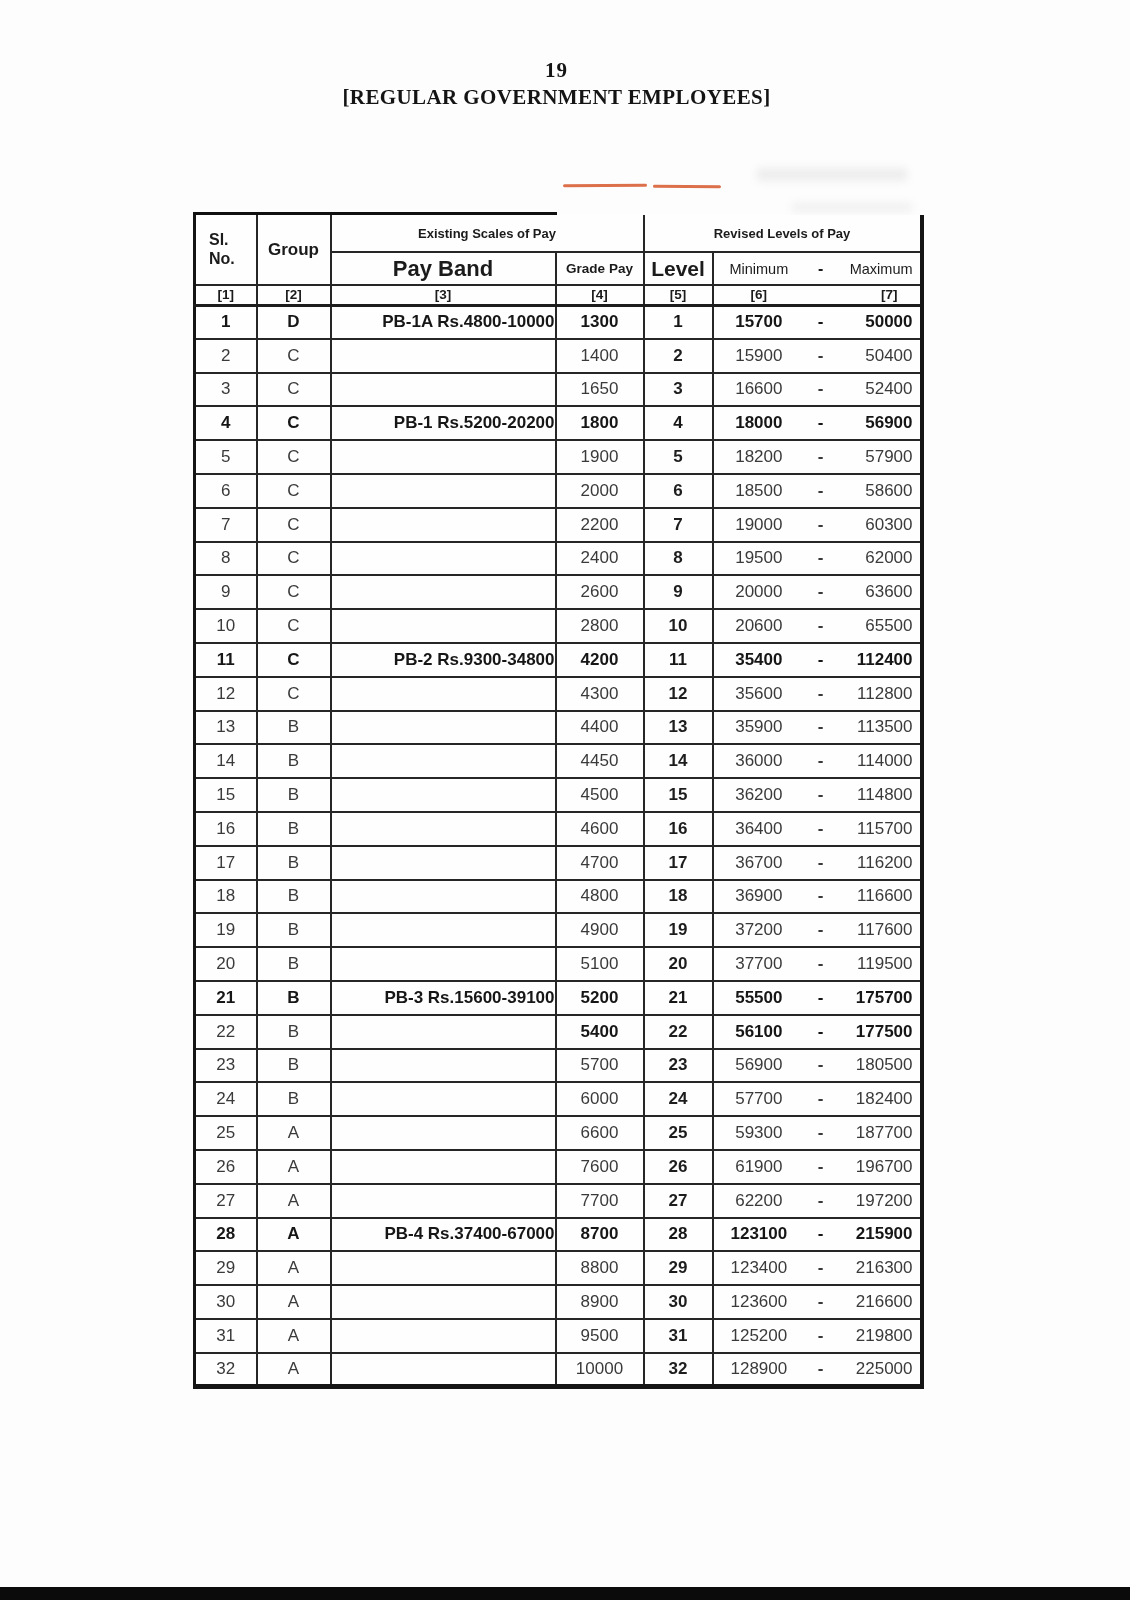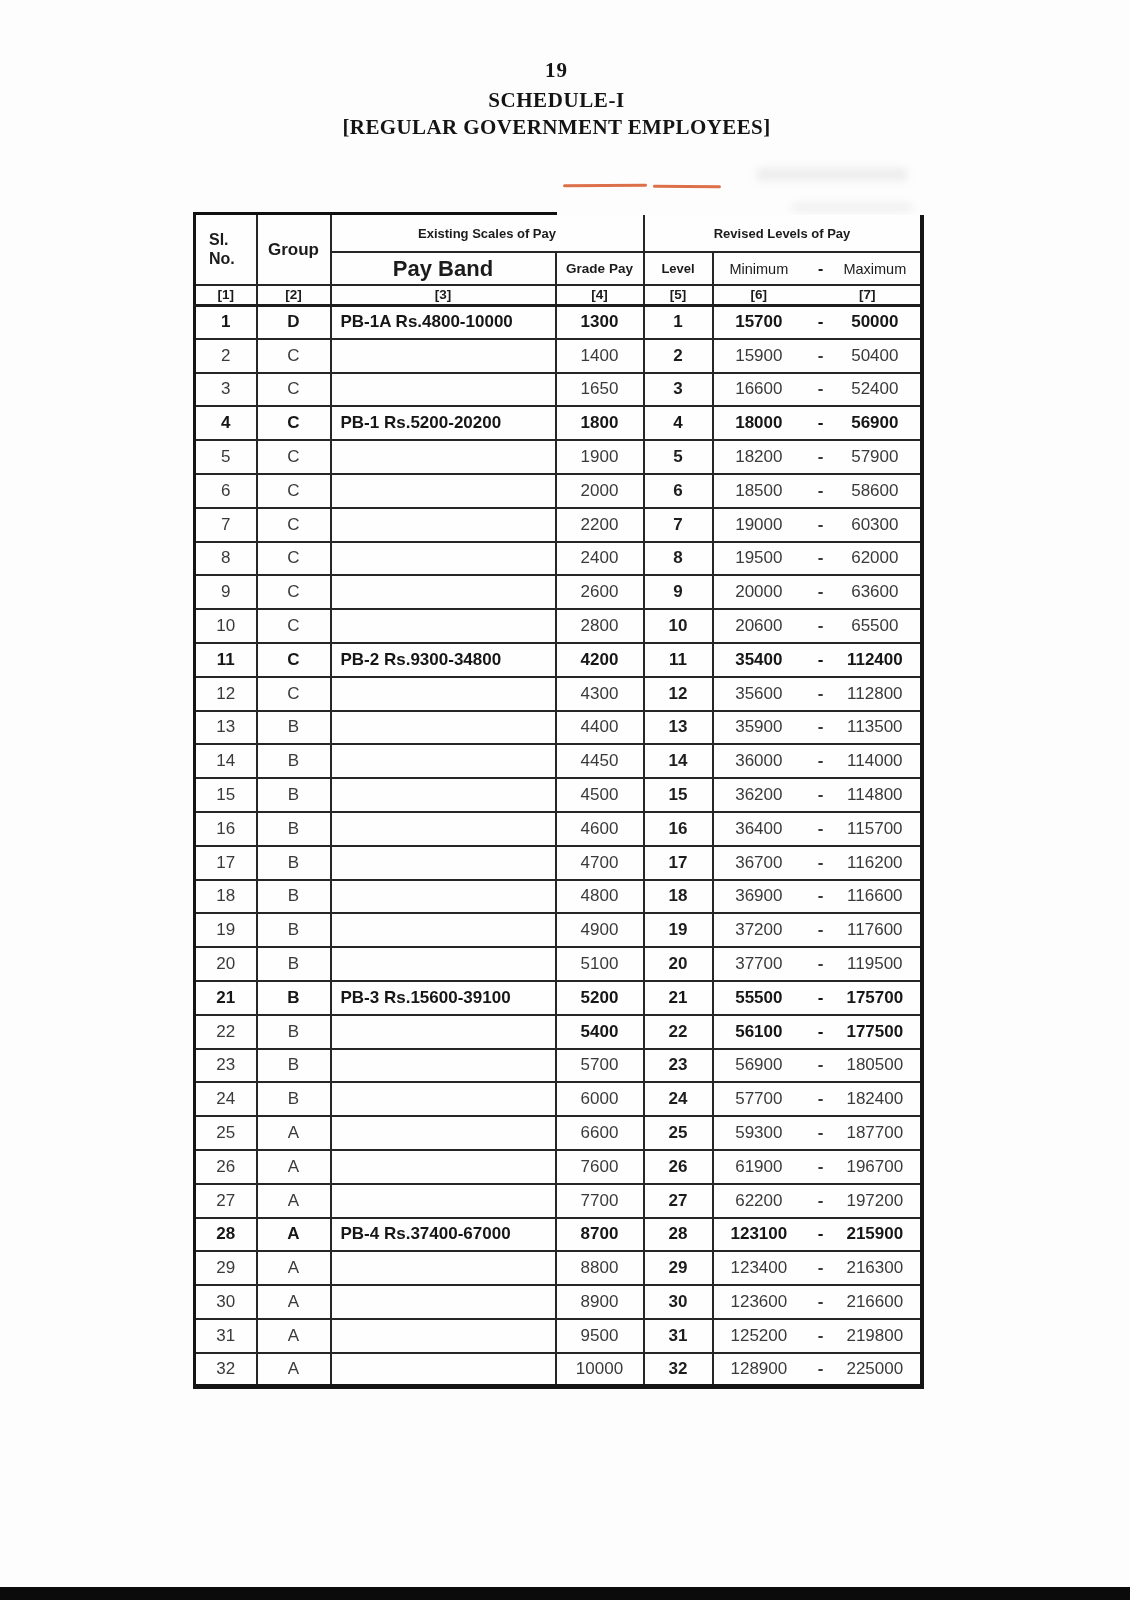--- a/index.html
+++ b/index.html
@@ -50,51 +50,50 @@
   tr.h-b{height:33px;}
   tr.h-c{height:20px;}
   tbody tr{height:33.8px;}
 
   th{font-weight:700;text-align:center;vertical-align:middle;}
   .hdr-sl{font-size:16px;text-align:left;padding-left:13px;line-height:1.15;}
   .hdr-group{font-size:17px;}
   .hdr-span{font-size:13px;}
   .hdr-band{font-size:22px;}
   .hdr-grade{font-size:13.5px;}
-  .hdr-level{font-size:13px;}
+  .hdr-level{font-size:21px;}
   .hdr-minmax .mm-min,.hdr-minmax .mm-max{font-size:14.5px;font-weight:400;}
   .num-row td{font-size:13.5px;font-weight:700;text-align:center;color:#1b1b1b;
     border-bottom:3px solid #1d1d1d;}
 
   tbody td{font-size:17px;text-align:center;vertical-align:middle;color:#3a3a3a;}
-  td.c-band{text-align:left;padding-left:9px;}
+  td.c-band{text-align:right;padding-left:2px;}
   td.c-level{font-weight:700;color:#1d1d1d;}
 
   
   .mm{display:flex;align-items:center;width:100%;height:100%;}
   .mm-min{flex:0 0 44%;text-align:center;}
   .mm-dash{flex:1 1 auto;text-align:center;font-weight:700;}
-  .mm-max{flex:0 0 40%;padding-right:7px;box-sizing:border-box;}
+  .mm-max{flex:0 0 40%;text-align:right;padding-right:7px;box-sizing:border-box;}
   .num-row .mm-max{padding-right:22px;}
 
   
   tr.band-row td{font-weight:700;color:#161616;}
   tr.values-bold td.c-grade,
   tr.values-bold .mm-min,
   tr.values-bold .mm-dash,
   tr.values-bold .mm-max{font-weight:700;color:#161616;}
 </style>
 </head>
 <body>
 
 <div class="page">
 
   <div class="titles">
     <div class="page-number">19</div>
-    <div class="schedule-title">SCHEDULE-I</div>
     <div class="sub-title">[REGULAR GOVERNMENT EMPLOYEES]</div>
   </div>
 
   <div class="artifact red-mark red-1"></div>
   <div class="artifact red-mark red-2"></div>
   <div class="artifact gray-smudge gray-1"></div>
   <div class="artifact gray-smudge gray-2"></div>
   <div class="artifact top-border-seg"></div>
 
   <div class="table-wrap">

